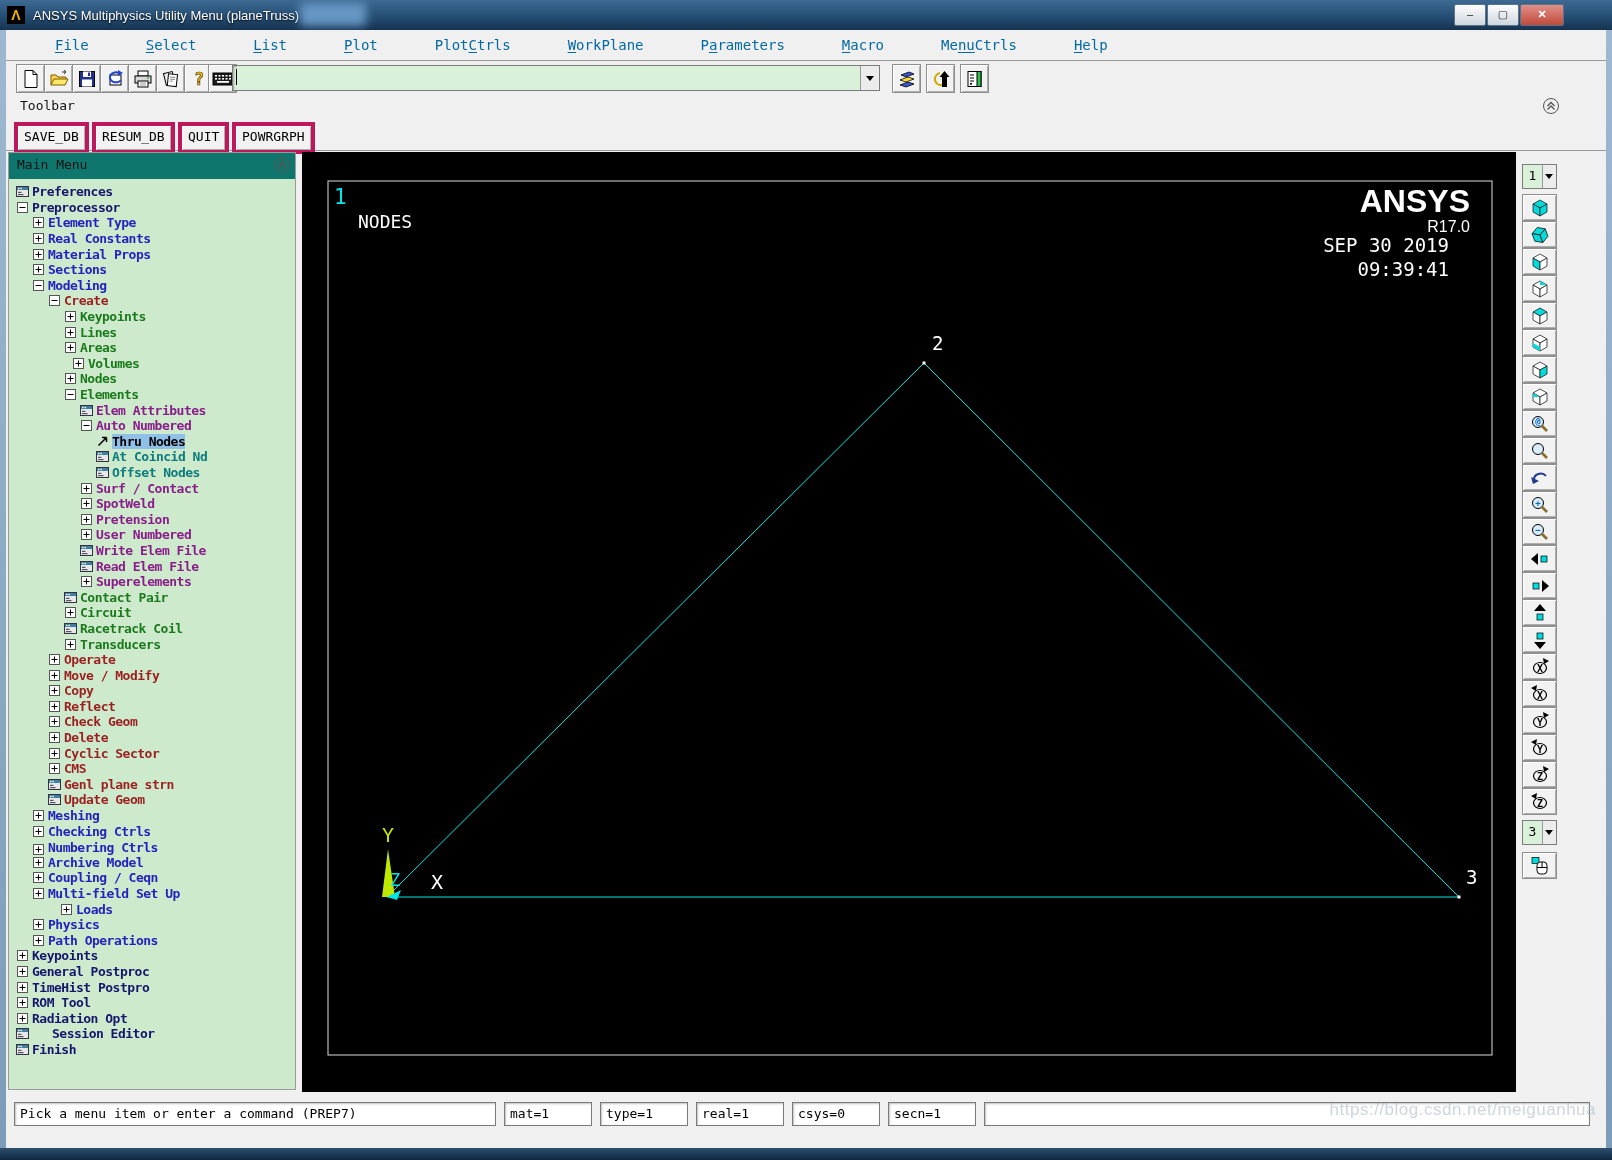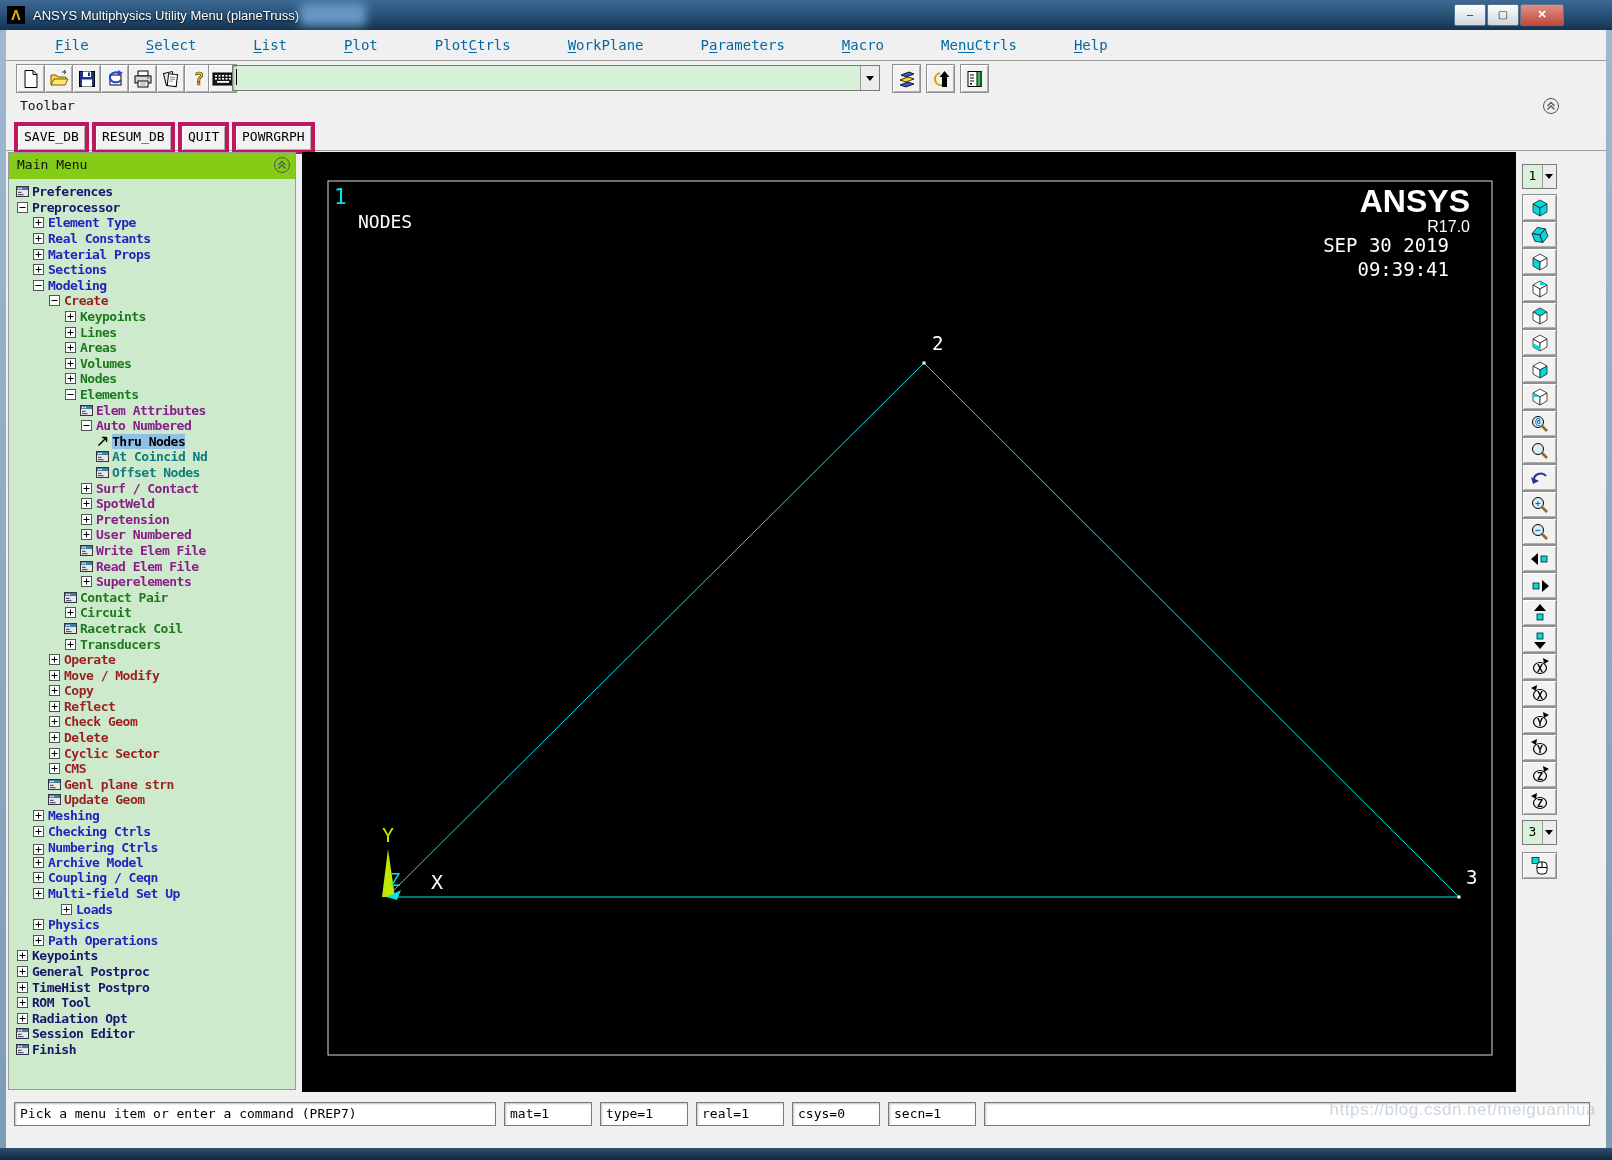--- a/index.html
+++ b/index.html
@@ -41,21 +41,21 @@
   #tbpane{position:absolute;left:6px;top:94px;width:1600px;height:26px;background:#f0f0f0;border-bottom:1px solid #b5b5b5;}
   #tbpane-label{position:absolute;left:14px;top:4px;color:#111;}
   #abbrbar{position:absolute;left:6px;top:120px;width:1600px;height:30px;background:#f0f0f0;border-bottom:1px solid #9a9a9a;}
   .abtn{position:absolute;top:2px;height:24px;background:#f2f2f2;border:4px solid #be185d;
     box-shadow:inset 1px 1px 0 #fff,inset -1px -1px 0 #aeaeae;font-family:"DejaVu Sans Mono",monospace;
     font-size:13px;padding:0 6px;line-height:22px;}
   .collapse{position:absolute;width:18px;height:18px;}
   
   #mainmenu{position:absolute;left:8px;top:152px;width:288px;height:938px;border:1px solid #9a9a9a;
     background:#fff;box-sizing:border-box;}
-  #mm-header{position:relative;height:26px;background:#84cc16;border-bottom:1px solid #aaa;}
+  #mm-header{position:relative;height:26px;background:#0f766e;border-bottom:1px solid #aaa;}
   #mm-title{position:absolute;left:8px;top:4px;color:#111;}
   #mm-body{position:absolute;left:0;top:26px;width:286px;height:910px;background:#cdeacd;
     overflow:hidden;padding-top:5px;box-sizing:border-box;}
   .tree-row{height:15.6px;display:flex;align-items:center;white-space:nowrap;}
   .tree-ic{flex:none;display:flex;width:14px;justify-content:center;margin-right:3px;}
   .tree-lb{font-weight:bold;font-size:13px;letter-spacing:-0.5px;}
   .lvl0{color:#16166b}.lvl1{color:#2323be}.lvl2{color:#9b1f1f}
   .lvl3{color:#1c7a1c}.lvl4{color:#8a1d8a}.lvl5{color:#0e7c7c}
   .tree-lb.sel{background:#8fc0e8;color:#000;}
   
@@ -361,21 +361,21 @@
         <div class="tree-row" style="padding-left: 54px;">
           <span class="tree-ic">
             <svg width="11" height="11">
               <rect x="0.5" y="0.5" width="10" height="10" fill="#fff" stroke="#555"></rect>
               <line x1="2.5" y1="5.5" x2="8.5" y2="5.5" stroke="#000"></line>
               <line x1="5.5" y1="2.5" x2="5.5" y2="8.5" stroke="#000"></line>
             </svg>
           </span>
           <span class="tree-lb lvl3">Areas</span>
         </div>
-        <div class="tree-row" style="padding-left: 54px;">
+        <div class="tree-row" style="padding-left: 54px; margin-left: 8px;">
           <span class="tree-ic">
             <svg width="11" height="11">
               <rect x="0.5" y="0.5" width="10" height="10" fill="#fff" stroke="#555"></rect>
               <line x1="2.5" y1="5.5" x2="8.5" y2="5.5" stroke="#000"></line>
               <line x1="5.5" y1="2.5" x2="5.5" y2="8.5" stroke="#000"></line>
             </svg>
           </span>
           <span class="tree-lb lvl3">Volumes</span>
         </div>
         <div class="tree-row" style="padding-left: 54px;">
@@ -814,21 +814,21 @@
         <div class="tree-row" style="padding-left: 6px;">
           <span class="tree-ic">
             <svg width="11" height="11">
               <rect x="0.5" y="0.5" width="10" height="10" fill="#fff" stroke="#555"></rect>
               <line x1="2.5" y1="5.5" x2="8.5" y2="5.5" stroke="#000"></line>
               <line x1="5.5" y1="2.5" x2="5.5" y2="8.5" stroke="#000"></line>
             </svg>
           </span>
           <span class="tree-lb lvl0">Radiation Opt</span>
         </div>
-        <div class="tree-row" style="padding-left: 6px;">
+        <div class="tree-row" style="padding-left: 6px; gap: 20px;">
           <span class="tree-ic">
             <svg width="13" height="11">
               <rect x="0.5" y="0.5" width="12" height="10" fill="#e8e8e8" stroke="#334"></rect>
               <rect x="1" y="1" width="11" height="3" fill="#3f7f9f"></rect>
               <rect x="2" y="1.8" width="1.5" height="1.4" fill="#fff"></rect>
               <rect x="4.5" y="1.8" width="1.5" height="1.4" fill="#fff"></rect>
               <rect x="2" y="5.8" width="3.5" height="1.2" fill="#556"></rect>
               <rect x="2" y="8" width="5.5" height="1.2" fill="#556"></rect>
             </svg>
           </span>

